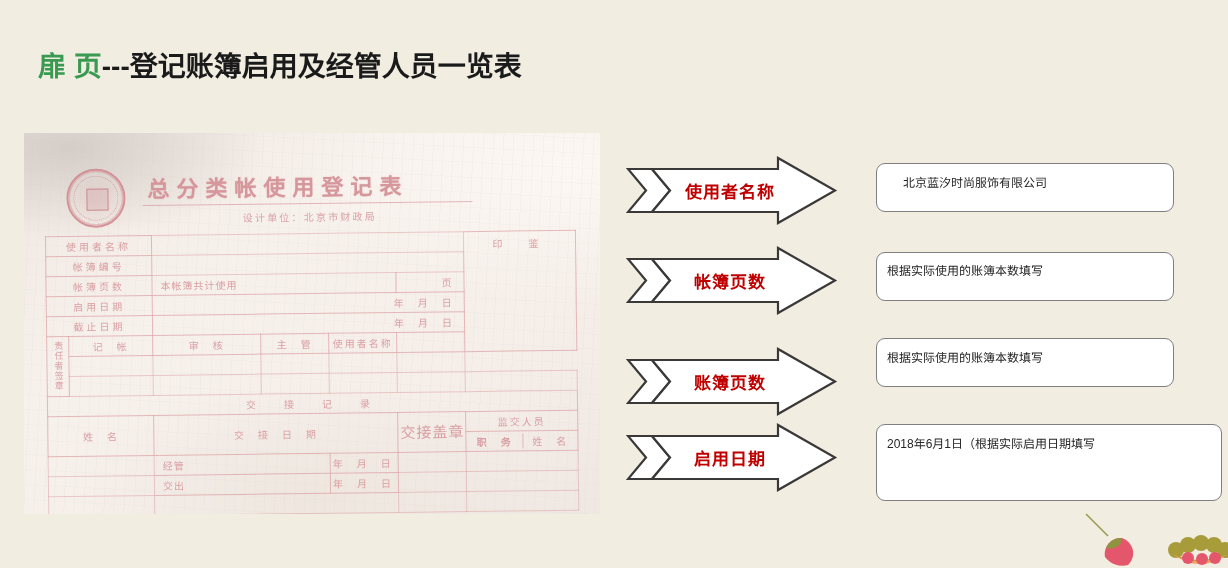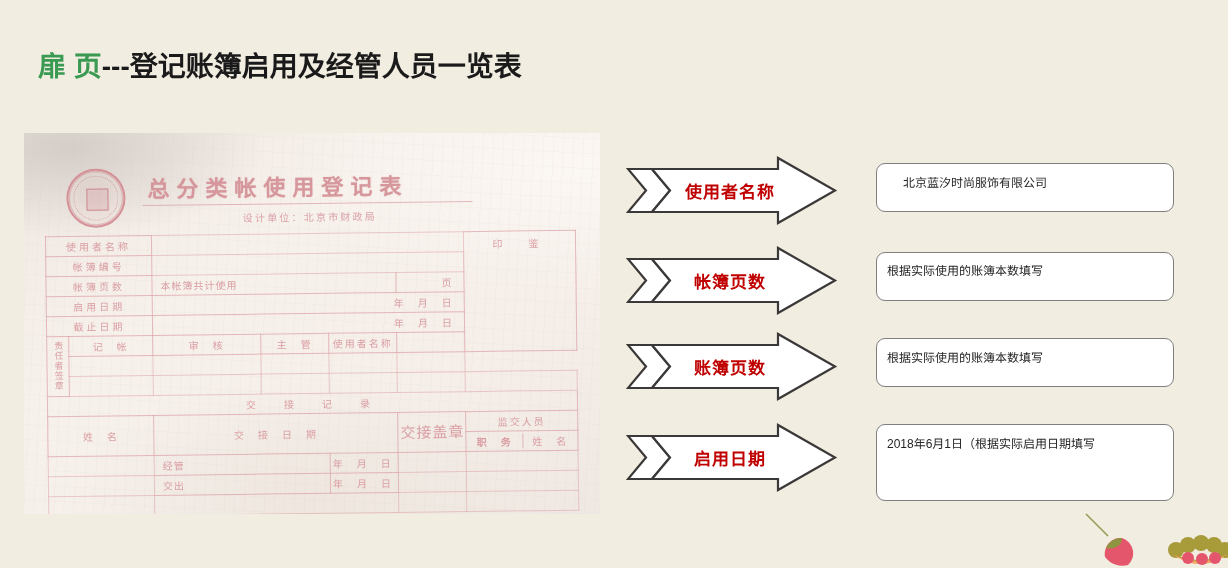--- a/index.html
+++ b/index.html
@@ -348,36 +348,36 @@
     </div>
     <div class="vbox pad-wide" style="left: 876px; top: 163px; width: 298px; height: 49px;">北京蓝汐时尚服饰有限公司</div>
     <div class="arrow" style="left: 626px; top: 245px;">
       <svg viewBox="0 0 212 71">
         <path d="M2 14 L26 14 L44 35.5 L26 57 L2 57 L20 35.5 Z" fill="#ffffff" stroke="#3b3838" stroke-width="2.2" stroke-linejoin="miter"></path>
         <path d="M26 14 L152 14 L152 3 L209 35.5 L152 68 L152 57 L26 57 L44 35.5 Z" fill="#ffffff" stroke="#3b3838" stroke-width="2.2" stroke-linejoin="miter"></path>
       </svg>
       <div class="arrow-label">帐簿页数</div>
     </div>
     <div class="vbox" style="left: 876px; top: 252px; width: 298px; height: 49px; font-family: Liberation Mono, monospace;">根据实际使用的账簿本数填写</div>
-    <div class="arrow" style="left: 626px; top: 331px;">
+    <div class="arrow" style="left: 626px; top: 346px;">
       <svg viewBox="0 0 212 71">
         <path d="M2 14 L26 14 L44 35.5 L26 57 L2 57 L20 35.5 Z" fill="#ffffff" stroke="#3b3838" stroke-width="2.2" stroke-linejoin="miter"></path>
         <path d="M26 14 L152 14 L152 3 L209 35.5 L152 68 L152 57 L26 57 L44 35.5 Z" fill="#ffffff" stroke="#3b3838" stroke-width="2.2" stroke-linejoin="miter"></path>
       </svg>
       <div class="arrow-label">账簿页数</div>
     </div>
     <div class="vbox" style="left: 876px; top: 338px; width: 298px; height: 49px;">根据实际使用的账簿本数填写</div>
     <div class="arrow" style="left: 626px; top: 422px;">
       <svg viewBox="0 0 212 71">
         <path d="M2 14 L26 14 L44 35.5 L26 57 L2 57 L20 35.5 Z" fill="#ffffff" stroke="#3b3838" stroke-width="2.2" stroke-linejoin="miter"></path>
         <path d="M26 14 L152 14 L152 3 L209 35.5 L152 68 L152 57 L26 57 L44 35.5 Z" fill="#ffffff" stroke="#3b3838" stroke-width="2.2" stroke-linejoin="miter"></path>
       </svg>
       <div class="arrow-label">启用日期</div>
     </div>
-    <div class="vbox" style="left: 876px; top: 424px; width: 298px; height: 77px;">2018年6月1日（根据实际启用日期填写</div>
+    <div class="vbox" style="left: 876px; top: 424px; width: 346px; height: 77px;">2018年6月1日（根据实际启用日期填写</div>
   </div>
 
 <div class="deco">
   <svg width="150" height="58" viewBox="0 0 150 58">
 
     <path d="M8 4 L30 26" stroke="#9a9a52" stroke-width="1.6" fill="none"></path>
     <path d="M44 28 a16 16 0 0 1 6 27 a22 22 0 0 1 -23 -8 a16 16 0 0 1 17 -19 z" fill="#e4566b"></path>
     <path d="M44 28 a16 16 0 0 0 -16 10 a14 14 0 0 0 12 -2 a10 10 0 0 0 4 -8 z" fill="#8f9440"></path>
 
     <g>

